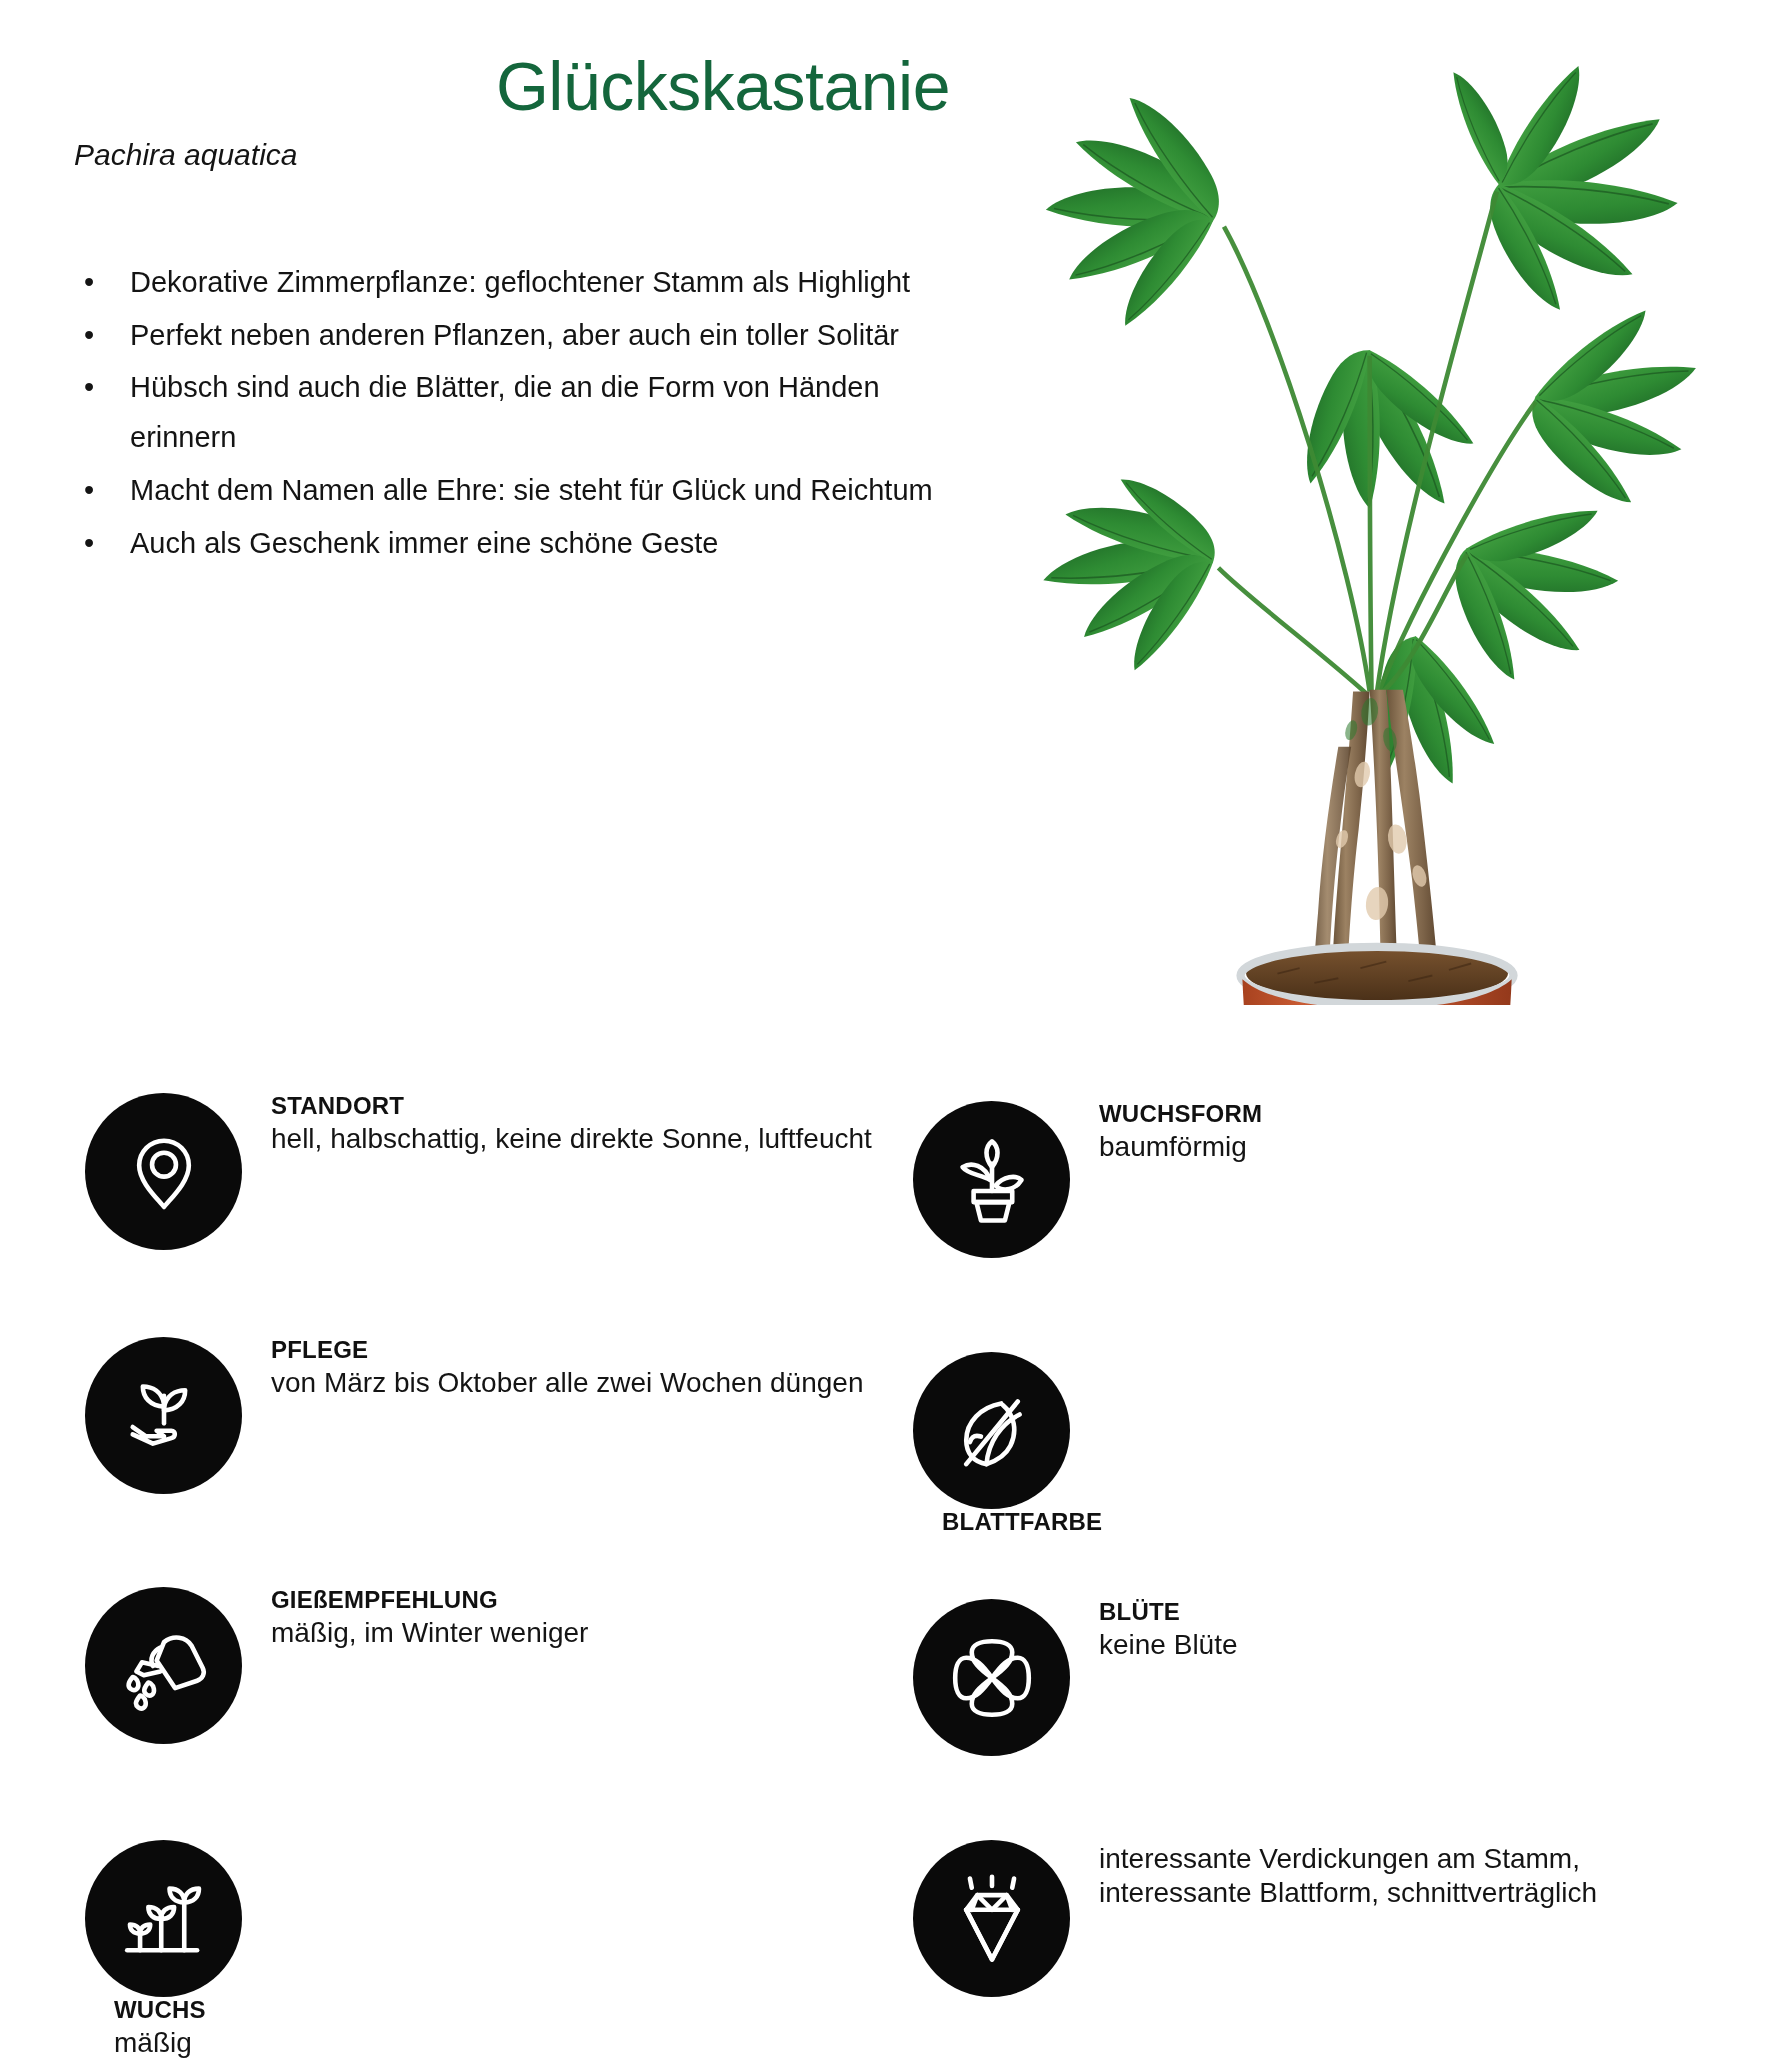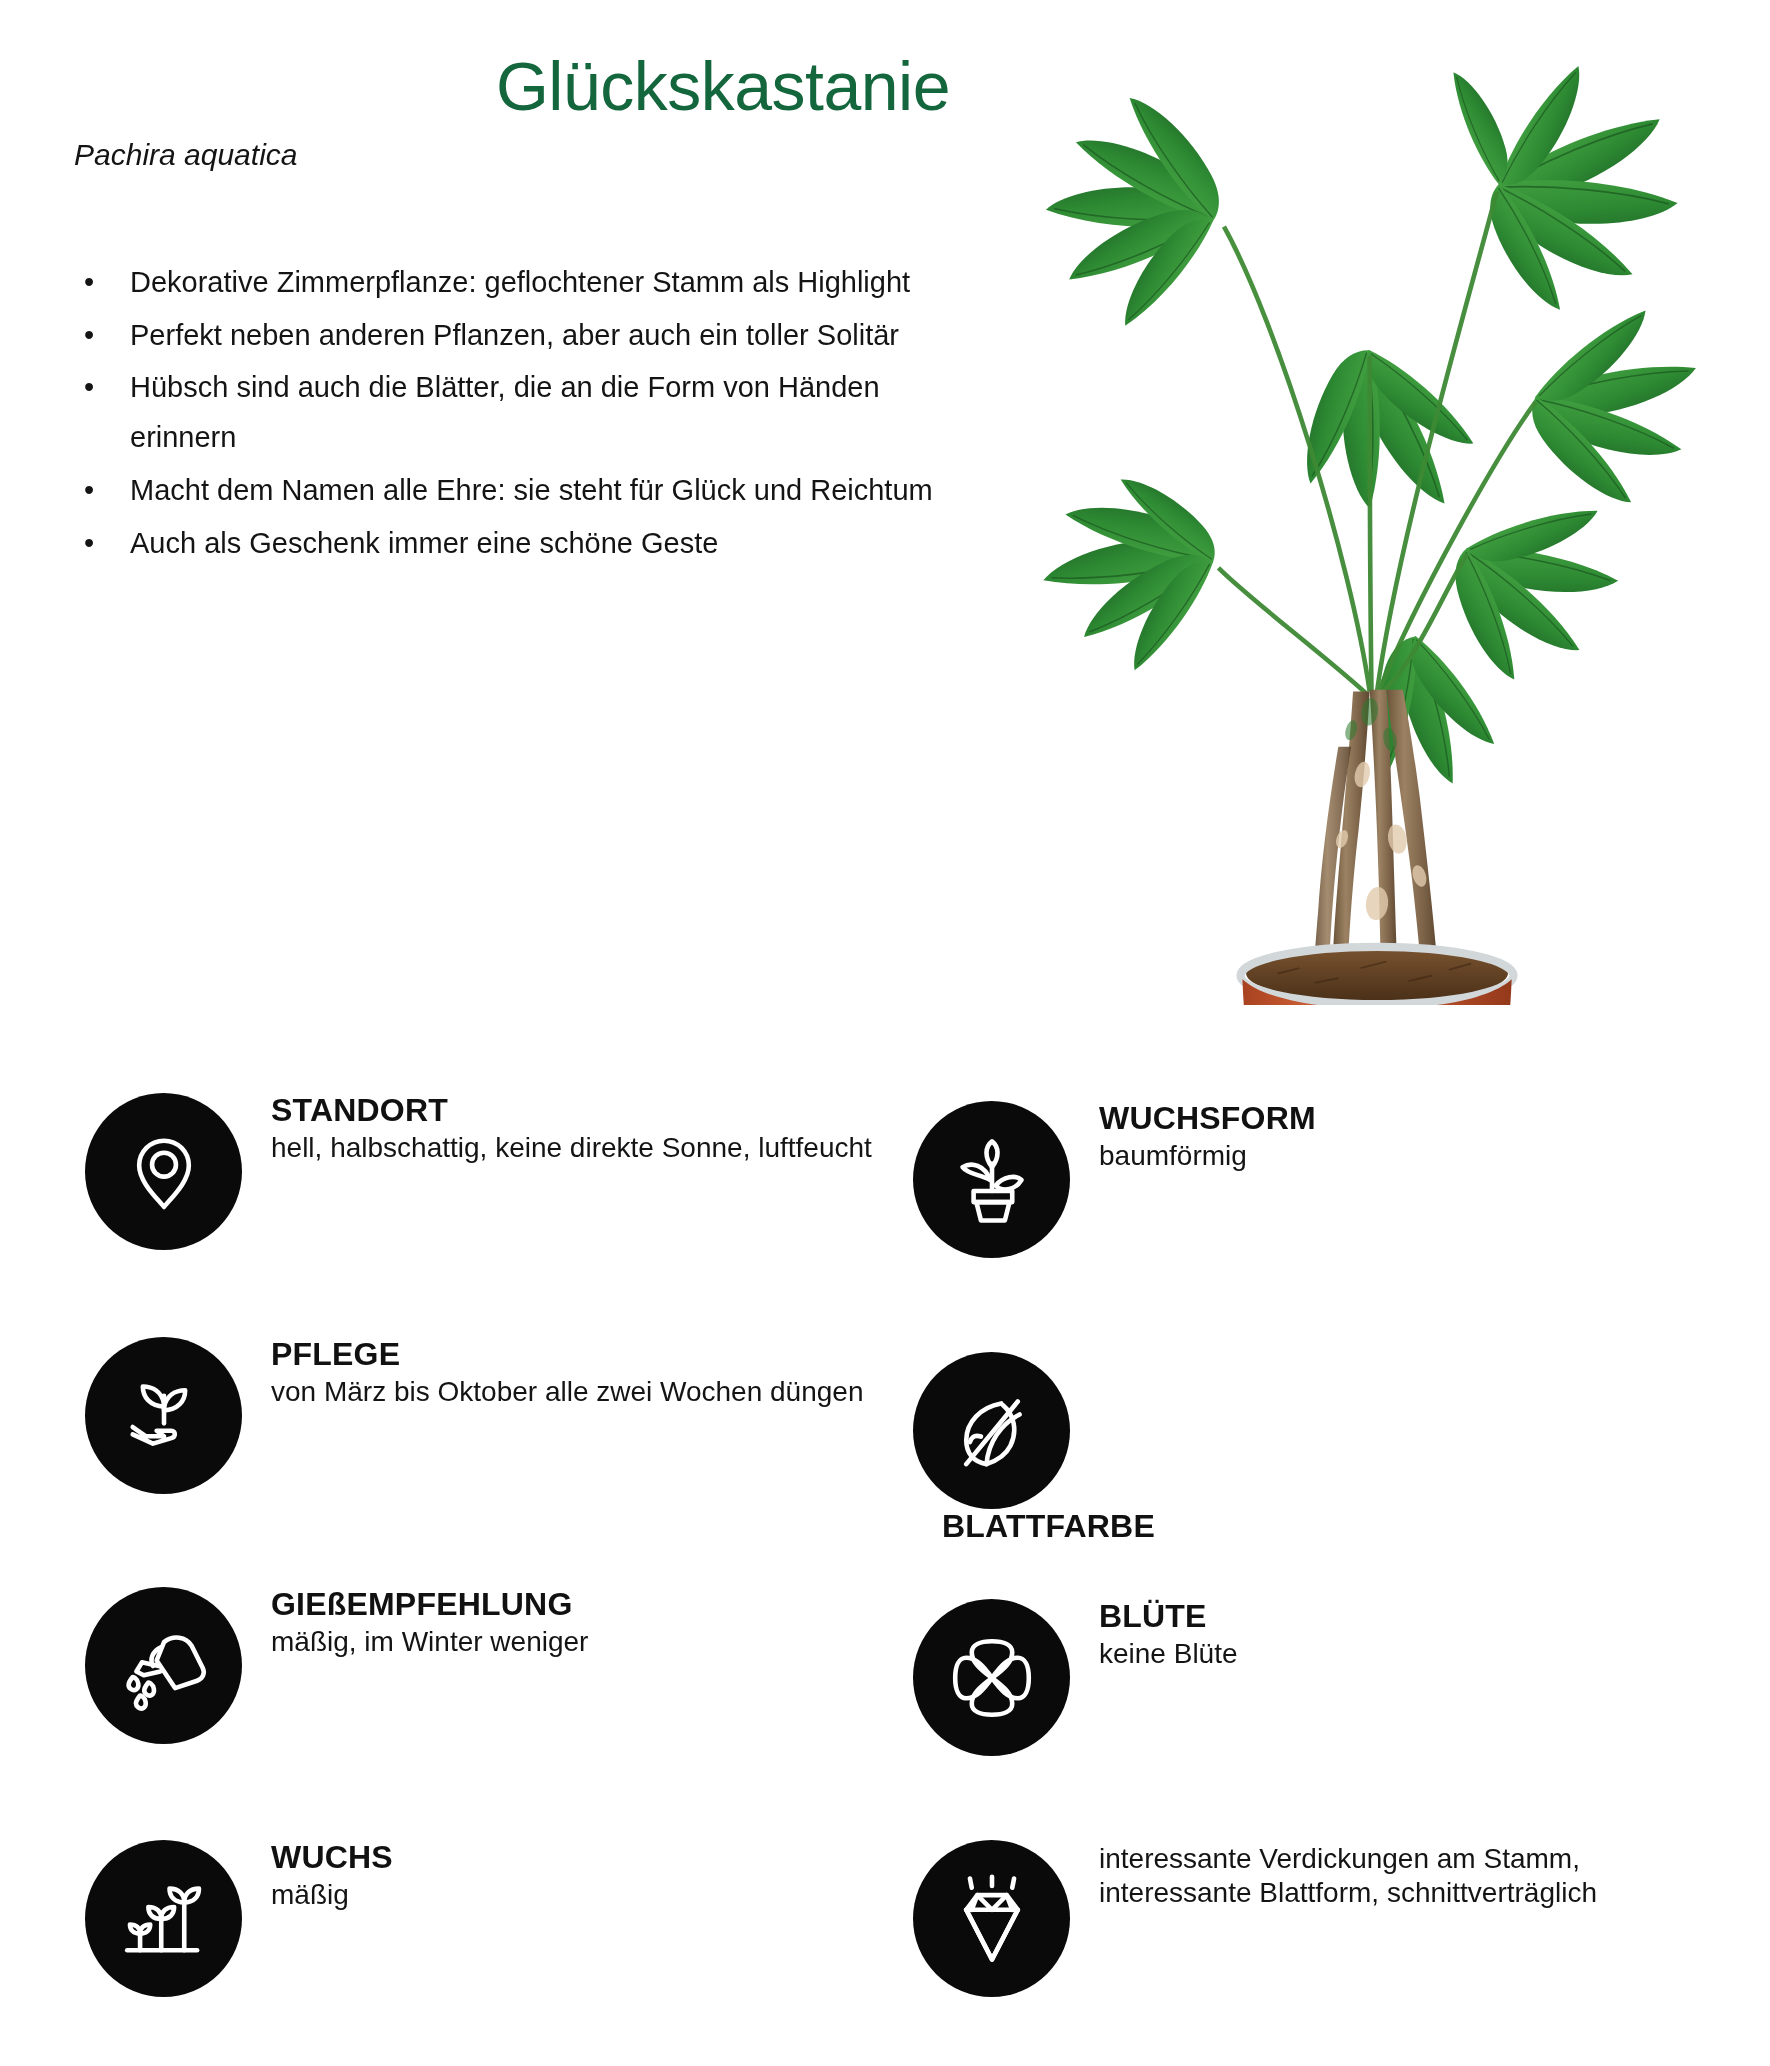--- a/index.html
+++ b/index.html
@@ -113,21 +113,21 @@
     top: 50%;
     transform: translate(-50%, -50%);
     width: 92px;
     height: 92px;
   }
   .icon-text {
     flex: 1 1 auto;
     padding-left: 29px;
   }
   .icon-title {
-    font-size: 32px;
+    font-size: 24px;
     font-weight: 700;
     letter-spacing: 0.2px;
     line-height: 1.12;
     color: #111111;
     margin: 0;
     white-space: nowrap;
   }
   .icon-desc {
     font-size: 28px;
     font-weight: 400;
@@ -384,21 +384,21 @@
             <path style="fill:none;stroke:#ffffff;stroke-width:5;stroke-linecap:round;stroke-linejoin:round" d="M16 62c-5 6-6 10-2 13s9 0 8-6-6-7-6-7z"></path>
             <path style="fill:none;stroke:#ffffff;stroke-width:5;stroke-linecap:round;stroke-linejoin:round" d="M33 68c-5 6-6 10-2 13s9 0 8-6-6-7-6-7z"></path>
             <path style="fill:none;stroke:#ffffff;stroke-width:5;stroke-linecap:round;stroke-linejoin:round" d="M24 82c-5 6-6 10-2 13s9 0 8-6-6-7-6-7z"></path>
           </svg>
         </div>
         <div class="icon-text">
           <div class="icon-title">GIEßEMPFEHLUNG</div>
           <div class="icon-desc">mäßig, im Winter weniger</div>
         </div>
       </div>
-      <div class="icon-row" style="top: 747px;">
+      <div class="icon-row" style="top: 747px; flex-direction: column;">
         <div class="icon-badge">
           <svg viewBox="0 0 100 100">
             <path style="fill:none;stroke:#ffffff;stroke-width:5;stroke-linecap:round;stroke-linejoin:round" d="M10 84h76"></path>
             <path style="fill:none;stroke:#ffffff;stroke-width:5;stroke-linecap:round;stroke-linejoin:round" d="M24 84V66"></path>
             <path style="fill:none;stroke:#ffffff;stroke-width:5;stroke-linecap:round;stroke-linejoin:round" d="M24 66c-7 0-11-4-11-10 7 0 11 4 11 10z"></path>
             <path style="fill:none;stroke:#ffffff;stroke-width:5;stroke-linecap:round;stroke-linejoin:round" d="M24 66c7 0 11-4 11-10-7 0-11 4-11 10z"></path>
             <path style="fill:none;stroke:#ffffff;stroke-width:5;stroke-linecap:round;stroke-linejoin:round" d="M47 84V50"></path>
             <path style="fill:none;stroke:#ffffff;stroke-width:5;stroke-linecap:round;stroke-linejoin:round" d="M47 50c-9 0-14-5-14-13 9 0 14 5 14 13z"></path>
             <path style="fill:none;stroke:#ffffff;stroke-width:5;stroke-linecap:round;stroke-linejoin:round" d="M47 50c9 0 14-5 14-13-9 0-14 5-14 13z"></path>
             <path style="fill:none;stroke:#ffffff;stroke-width:5;stroke-linecap:round;stroke-linejoin:round" d="M72 84V32"></path>

